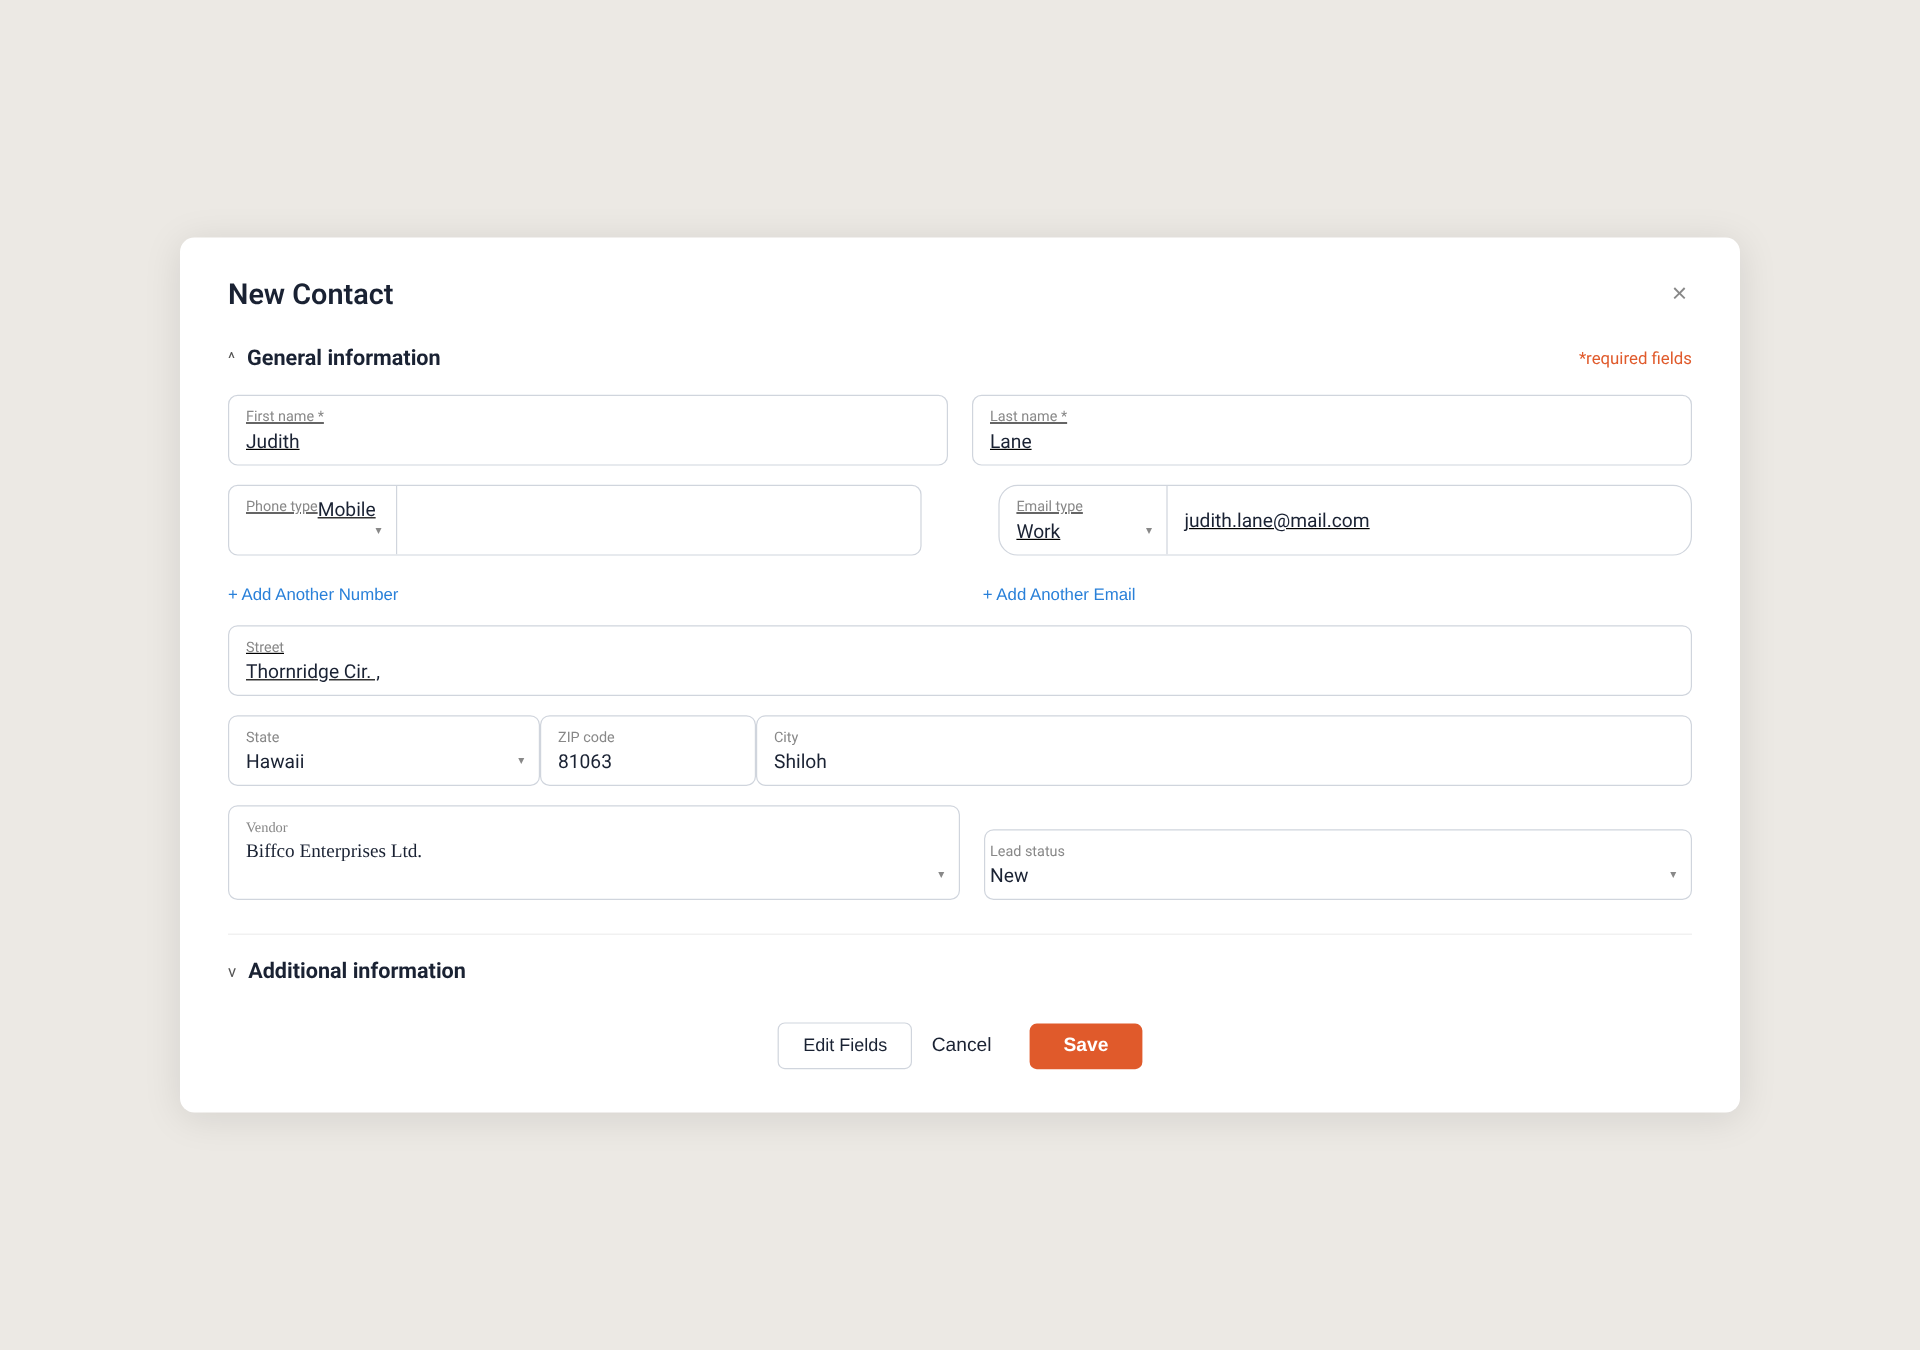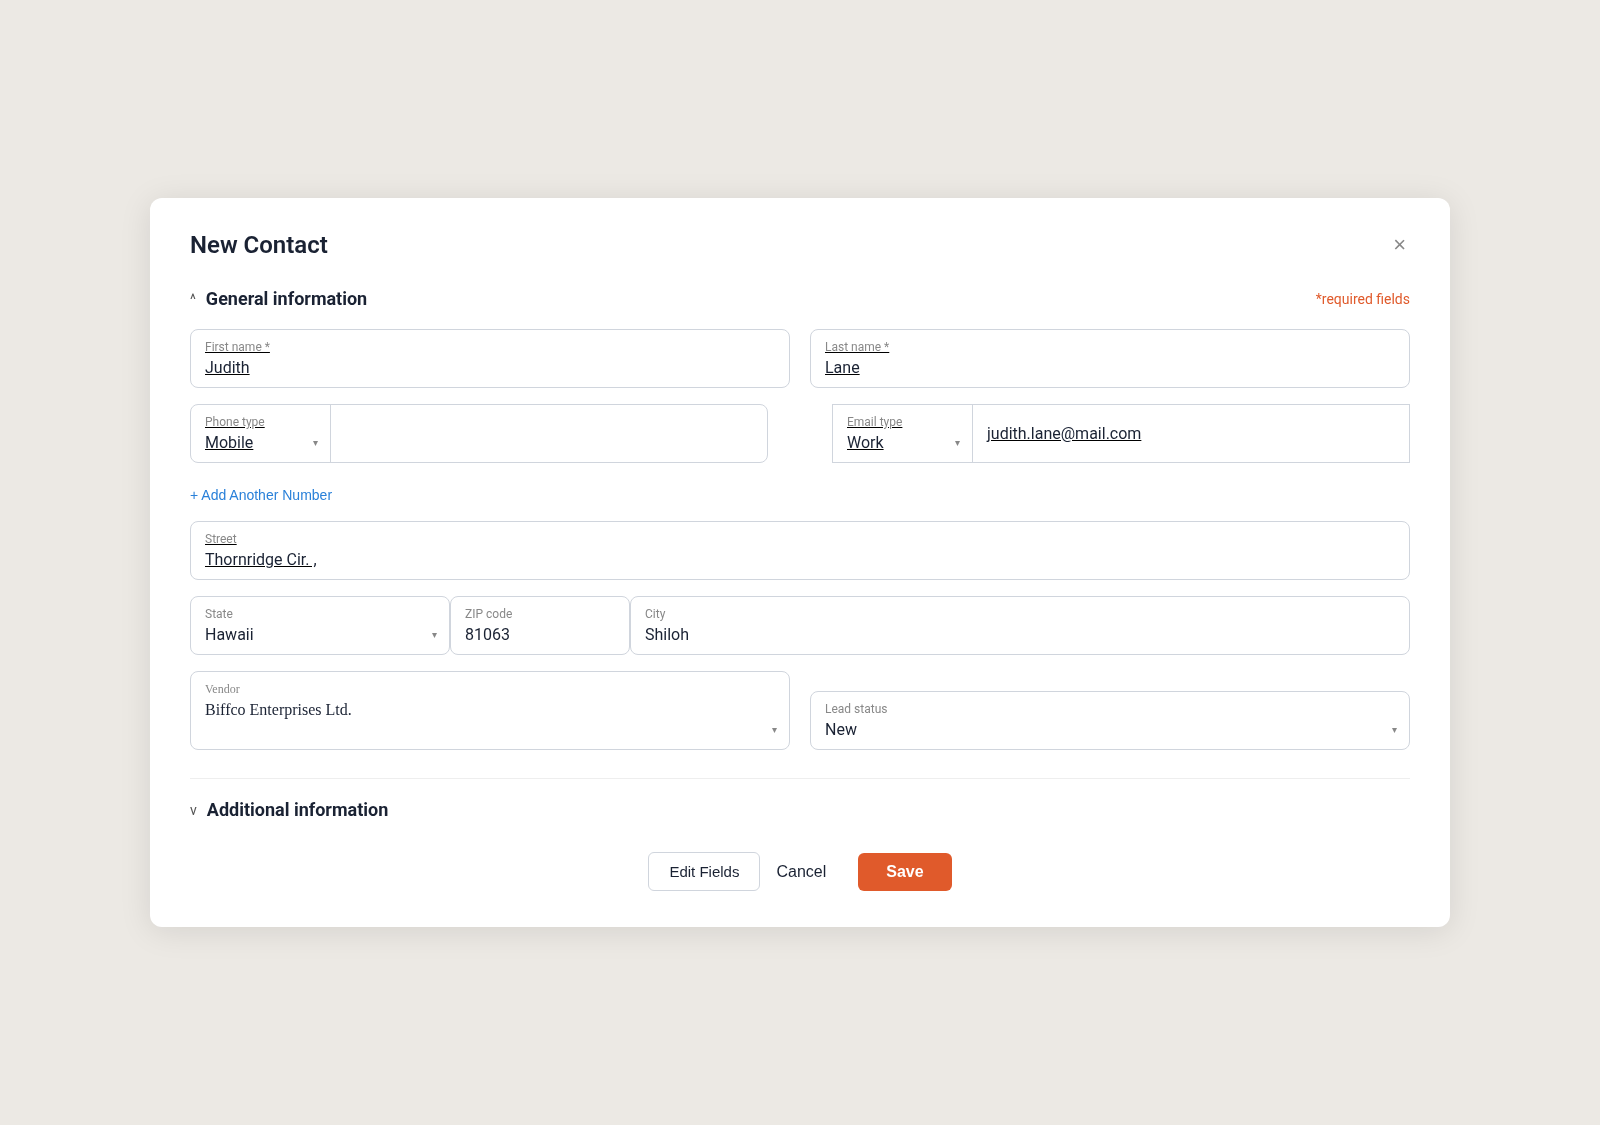--- a/index.html
+++ b/index.html
@@ -101,21 +101,20 @@
       border: 1px solid #d0d5dd;
       border-radius: 8px;
       overflow: hidden;
       background: #fff;
     }
     .phone-type-group {
       padding: 10px 14px;
       border-right: 1px solid #d0d5dd;
       min-width: 140px;
       display: flex;
-      flex-direction: column;
       position: relative;
     }
     .phone-number-group {
       padding: 10px 14px;
       flex: 1;
       display: flex;
       flex-direction: column;
       justify-content: flex-end;
     }
     .dropdown-arrow {
@@ -123,21 +122,21 @@
       right: 12px;
       bottom: 14px;
       color: #888;
       font-size: 10px;
     }
     .email-row {
       display: flex;
       gap: 0;
       flex: 1;
       border: 1px solid #d0d5dd;
-      border-radius: 0;
+      border-radius: 16px;
       overflow: hidden;
       background: #fff;
       margin-left: 44px;
     }
     .email-type-group {
       padding: 10px 14px;
       border-right: 1px solid #d0d5dd;
       min-width: 140px;
       display: flex;
       flex-direction: column;
@@ -204,21 +203,21 @@
       border-radius: 8px;
       padding: 10px 14px;
       background: #fff;
       position: relative;
       font-family: Liberation Serif, serif;
     }
     .lead-group {
       flex: 1;
       border: 1px solid #d0d5dd;
       border-radius: 8px;
-      padding: 10px 14px;
+      padding: 10px 4px;
       background: #fff;
       position: relative;
       margin-top: 20px;
     }
     .dropdown-arrow-right {
       position: absolute;
       right: 12px;
       bottom: 14px;
       color: #888;
       font-size: 10px;
@@ -326,20 +325,23 @@
         <div class="email-value-group">
           <span class="field-value">judith.lane@mail.com</span>
         </div>
       </div>
     </div>
 
     <div class="add-link-row">
       <div class="add-link-cell">
         <button class="add-link">+ Add Another Number</button>
       </div>
+      <div class="add-link-cell">
+        <button class="add-link">+ Add Another Email</button>
+      </div>
     </div>
 
     <div class="form-row">
       <div class="field-group">
         <span class="field-label">Street</span>
         <span class="field-value">Thornridge Cir. ,</span>
       </div>
     </div>
 
     <div class="state-zip-row">

